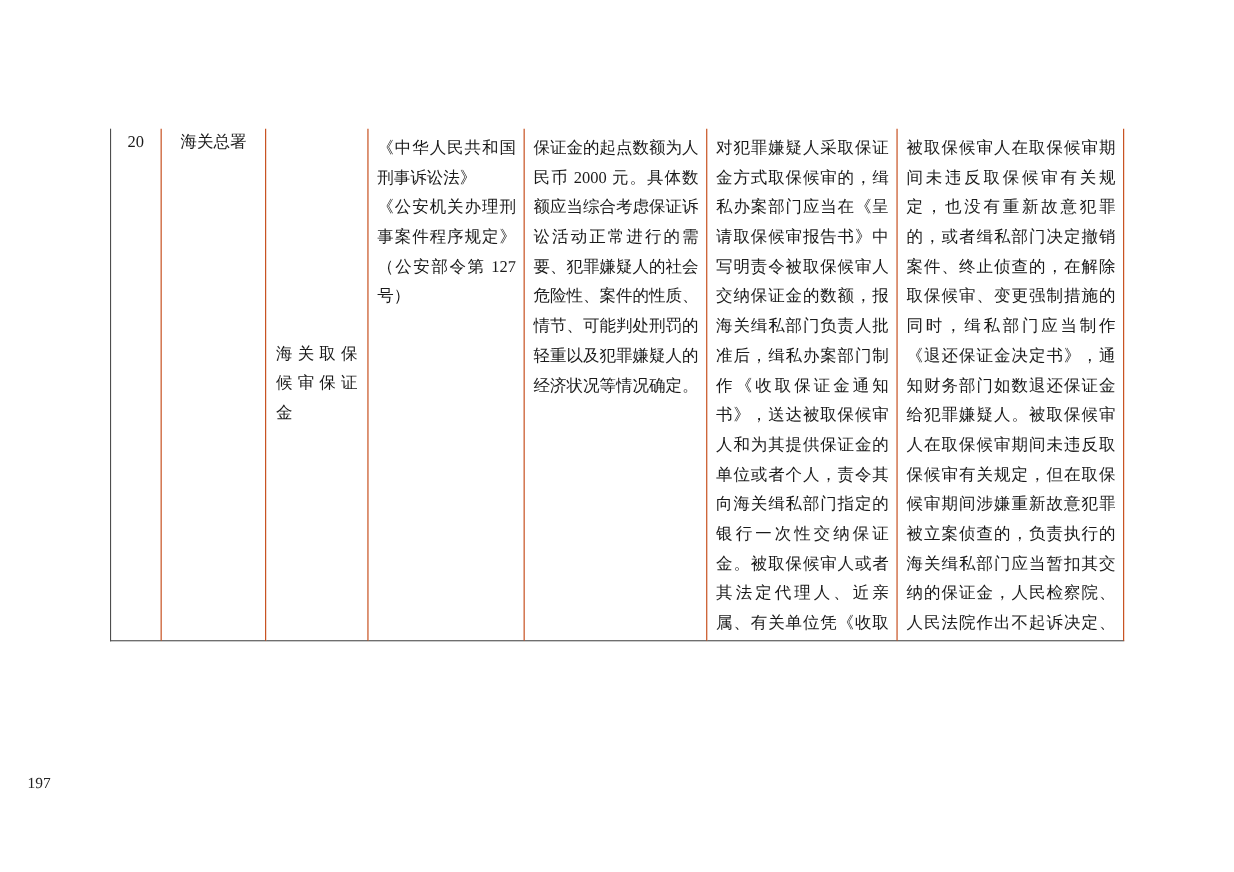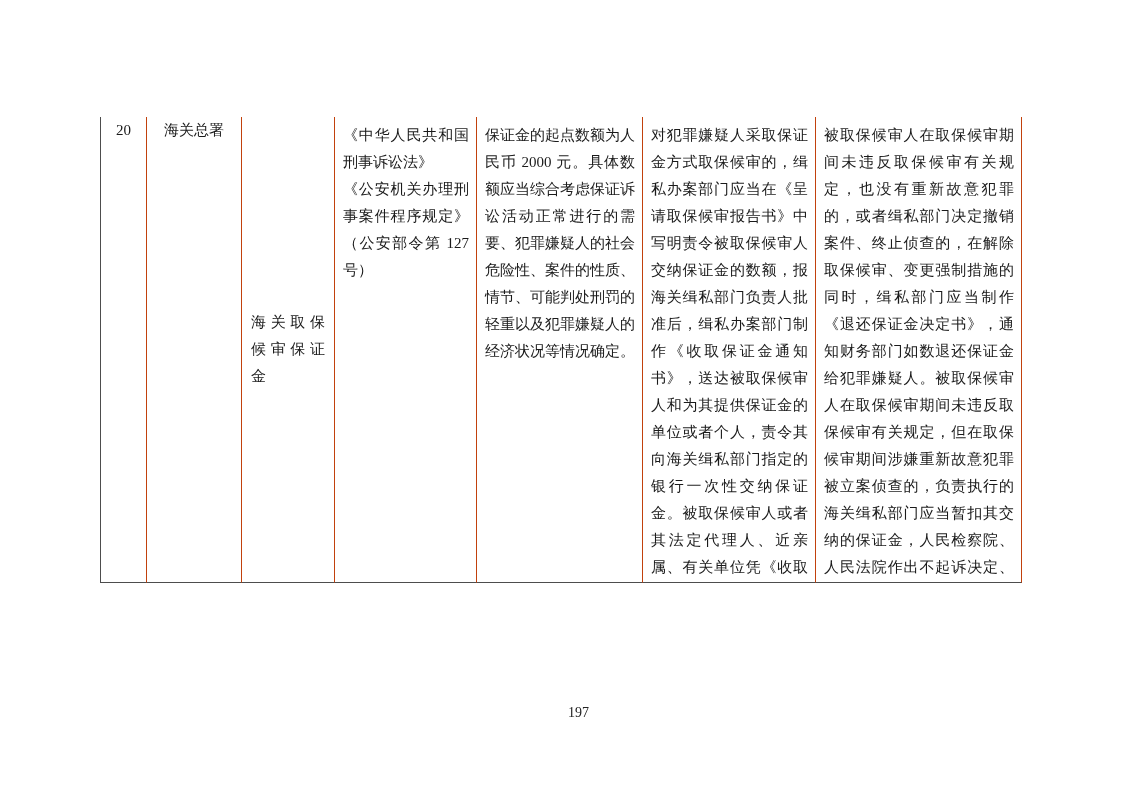--- a/index.html
+++ b/index.html
@@ -48,23 +48,23 @@
   .cell.top {
     padding: 5px 7px 0 8px;
   }
   .cell.top .txt {
     text-align: justify;
     text-justify: inter-character;
     white-space: pre-line;
   }
   .page-number {
     position: absolute;
-    left: 11px; right: 0;
+    left: 1px; right: 0;
     top: 705px;
-    text-align: center;
+    text-align: left;
     font-size: 14px;
     color: #222222;
     margin-left: 24px;
   }
 </style>
 </head>
 <body>
 
 <div class="page">
 

